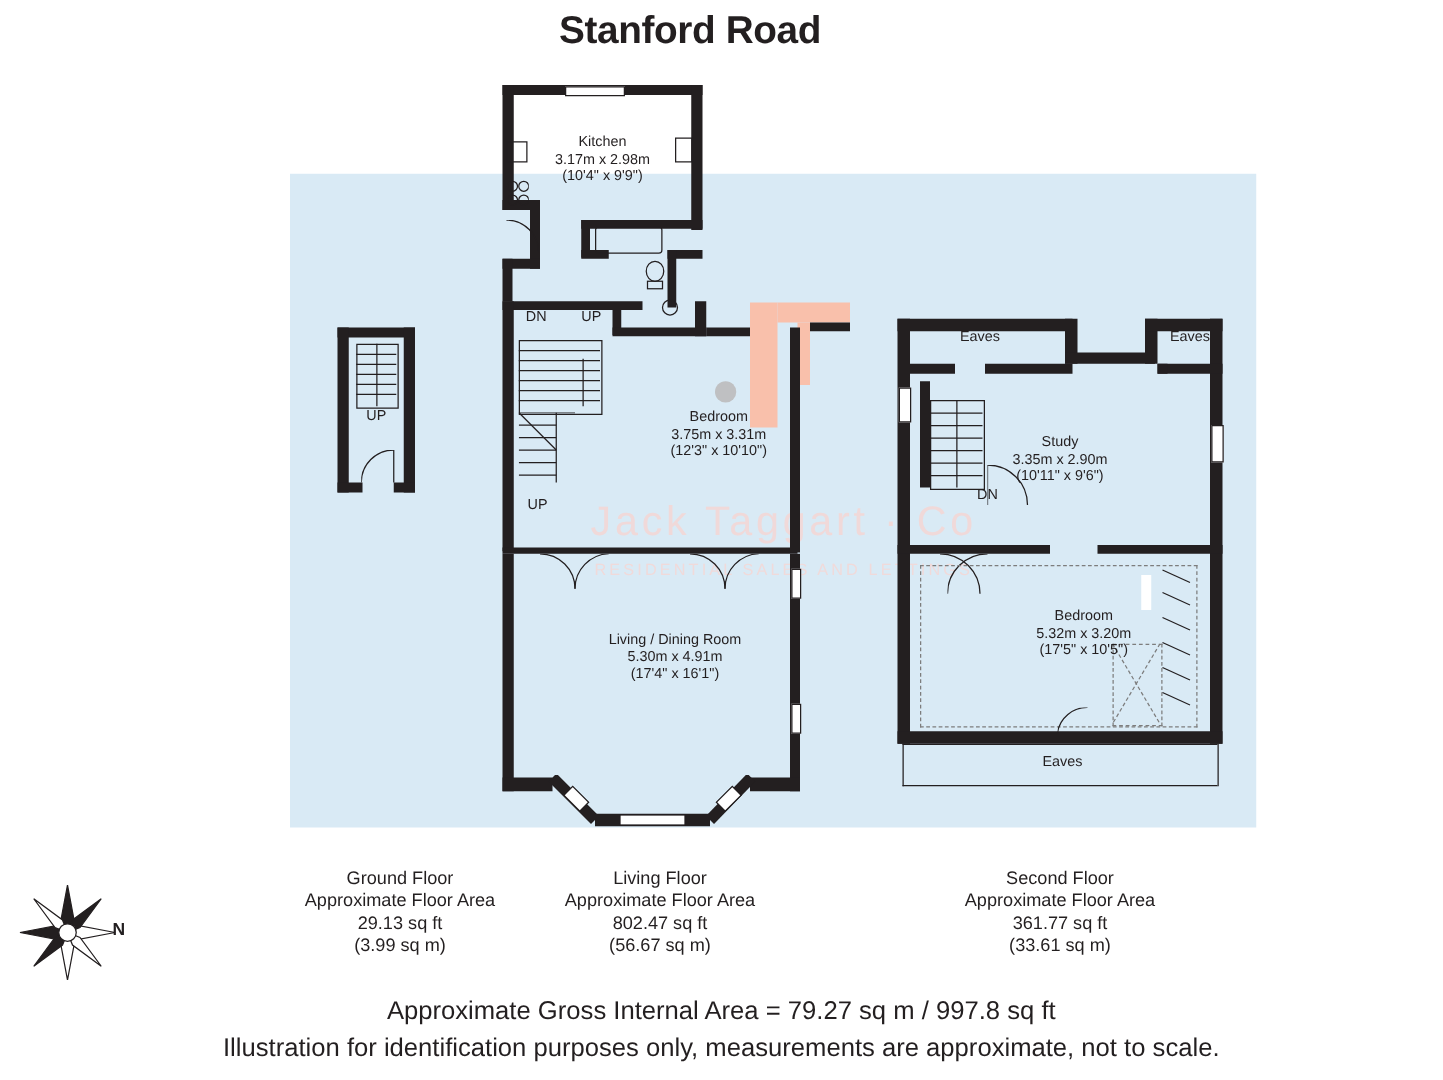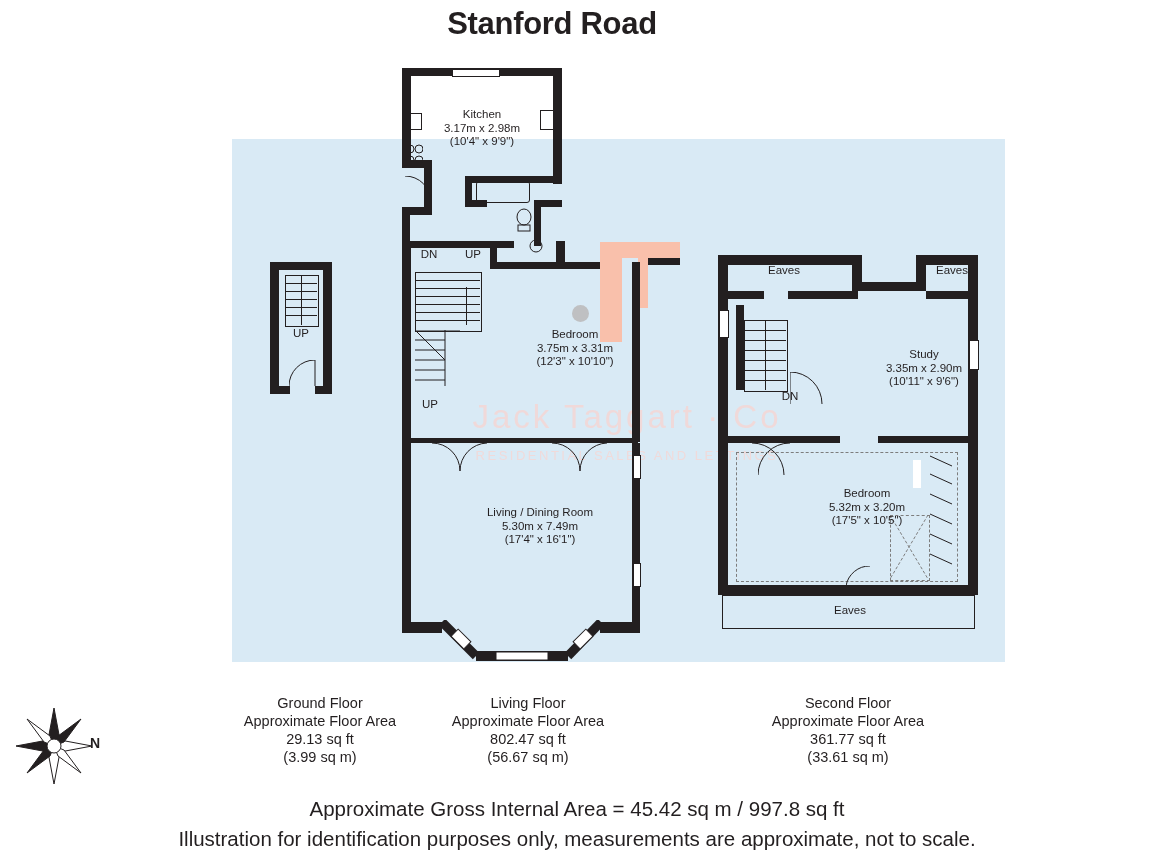--- a/index.html
+++ b/index.html
@@ -207,21 +207,21 @@
     <path d="M0 0 A28 28 0 0 1 28 28" fill="none" stroke="#231f20"></path>
     <path d="M55 0 A28 28 0 0 0 28 28" fill="none" stroke="#231f20"></path>
   </svg>
   <svg style="position:absolute; left:552px; top:443px;" width="56" height="32">
     <path d="M0 0 A28 28 0 0 1 28 28" fill="none" stroke="#231f20"></path>
     <path d="M55 0 A28 28 0 0 0 28 28" fill="none" stroke="#231f20"></path>
   </svg>
 
   <div class="label" style="left:442px; top:506px; width:196px;">
     <div>Living / Dining Room</div>
-    <div>5.30m x 7.49m</div>
+    <div>5.30m x 4.91m</div>
     <div>(17'4" x 16'1")</div>
   </div>
 </div>
 
 <div>
 
   <div class="wall" style="left:718px; top:255px; width:140px; height:10px;"></div>
   <div class="wall" style="left:852px; top:255px; width:10px; height:36px;"></div>
   <div class="wall" style="left:852px; top:282px; width:72px; height:9px;"></div>
   <div class="wall" style="left:916px; top:255px; width:10px; height:36px;"></div>
@@ -266,21 +266,21 @@
     <path d="M0 0 A32 32 0 0 1 32 32" fill="none" stroke="#231f20"></path>
     <line x1="0" y1="0" x2="0" y2="32" stroke="#231f20"></line>
   </svg>
   <svg style="position:absolute; left:752px; top:443px;" width="34" height="34">
     <path d="M0 0 A32 32 0 0 1 32 32" fill="none" stroke="#231f20"></path>
   </svg>
   <svg style="position:absolute; left:758px; top:443px;" width="34" height="34">
     <path d="M32 0 A32 32 0 0 0 0 32" fill="none" stroke="#231f20"></path>
   </svg>
 
-  <div class="label" style="left:844px; top:348px; width:160px;">
+  <div class="label" style="left:768px; top:348px; width:160px;">
     <div>Study</div>
     <div>3.35m x 2.90m</div>
     <div>(10'11" x 9'6")</div>
   </div>
 
   <div class="dashed" style="left:736px; top:452px; width:220px; height:128px;"></div>
   <div class="dashed" style="left:890px; top:515px; width:38px; height:64px;"></div>
   <svg style="position:absolute; left:890px; top:515px;" width="38" height="64">
     <line x1="0" y1="0" x2="38" y2="64" stroke="#7d7d7d" stroke-dasharray="3 2"></line>
     <line x1="38" y1="0" x2="0" y2="64" stroke="#7d7d7d" stroke-dasharray="3 2"></line>
@@ -321,21 +321,21 @@
 </div>
 
 <div class="caption" style="left:746px; top:694px; width:204px;">
   <div>Second Floor</div>
   <div>Approximate Floor Area</div>
   <div>361.77 sq ft</div>
   <div>(33.61 sq m)</div>
 </div>
 
 <div class="footer" style="top:797px;">
-  <div class="f1">Approximate Gross Internal Area = 45.42 sq m / 997.8 sq ft</div>
+  <div class="f1">Approximate Gross Internal Area = 79.27 sq m / 997.8 sq ft</div>
 </div>
 <div class="footer" style="top:827px;">
   <div class="f2">Illustration for identification purposes only, measurements are approximate, not to scale.</div>
 </div>
 
 <div class="compass">
   <svg width="80" height="80" viewBox="0 0 80 80">
     <g stroke="#231f20" stroke-width="1">
       <polygon points="40,2 46,34 40,40 34,34" fill="#231f20"></polygon>
       <polygon points="40,78 46,46 40,40 34,46" fill="#ffffff"></polygon>

